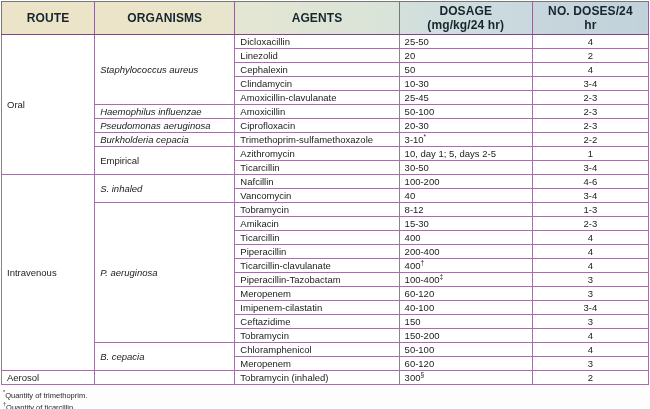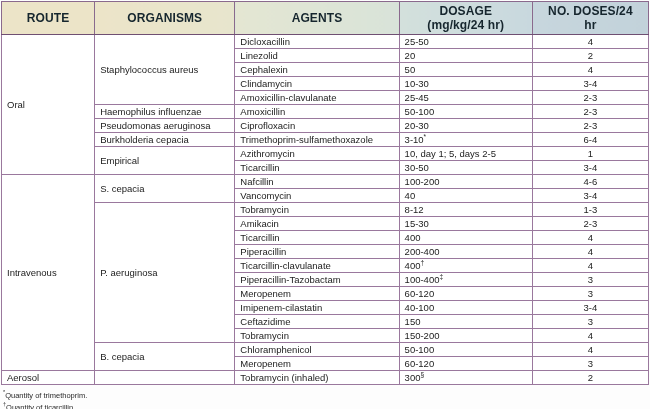--- a/index.html
+++ b/index.html
@@ -50,21 +50,21 @@
     line-height: 11px;
     color: #222222;
     border: 1px solid #9a789d;
     padding: 1px 5px;
     vertical-align: middle;
     background: #ffffff;
     overflow: hidden;
     white-space: nowrap;
   }
   td.route, td.organism { vertical-align: top; padding-top: 2px; }
-  td.organism.italic { }
+  td.organism.italic { font-style: italic; }
   td.doses { text-align: center; }
   td sup { font-size: 6.5px; line-height: 0; }
 
   .footnotes { padding: 3px 2px 0 2px; }
   .footnote {
     font-size: 7.5px;
     line-height: 9px;
     color: #2a2a2a;
   }
   .footnote sup { font-size: 5.5px; }
@@ -127,36 +127,36 @@
         <tr>
           <td rowspan="1" class="organism italic">Pseudomonas aeruginosa</td>
           <td class="agent">Ciprofloxacin</td>
           <td class="dosage"><span>20-30</span></td>
           <td class="doses">2-3</td>
         </tr>
         <tr>
           <td rowspan="1" class="organism italic">Burkholderia cepacia</td>
           <td class="agent">Trimethoprim-sulfamethoxazole</td>
           <td class="dosage"><span>3-10</span><sup>*</sup></td>
-          <td class="doses">6-4</td>
+          <td class="doses">2-2</td>
         </tr>
         <tr>
           <td rowspan="2" class="organism">Empirical</td>
           <td class="agent">Azithromycin</td>
           <td class="dosage"><span>10, day 1; 5, days 2-5</span></td>
           <td class="doses">1</td>
         </tr>
         <tr>
           <td class="agent">Ticarcillin</td>
           <td class="dosage"><span>30-50</span></td>
           <td class="doses">3-4</td>
         </tr>
         <tr>
           <td rowspan="14" class="route">Intravenous</td>
-          <td rowspan="2" class="organism italic">S. cepacia</td>
+          <td rowspan="2" class="organism italic">S. inhaled</td>
           <td class="agent">Nafcillin</td>
           <td class="dosage"><span>100-200</span></td>
           <td class="doses">4-6</td>
         </tr>
         <tr>
           <td class="agent">Vancomycin</td>
           <td class="dosage"><span>40</span></td>
           <td class="doses">3-4</td>
         </tr>
         <tr>

